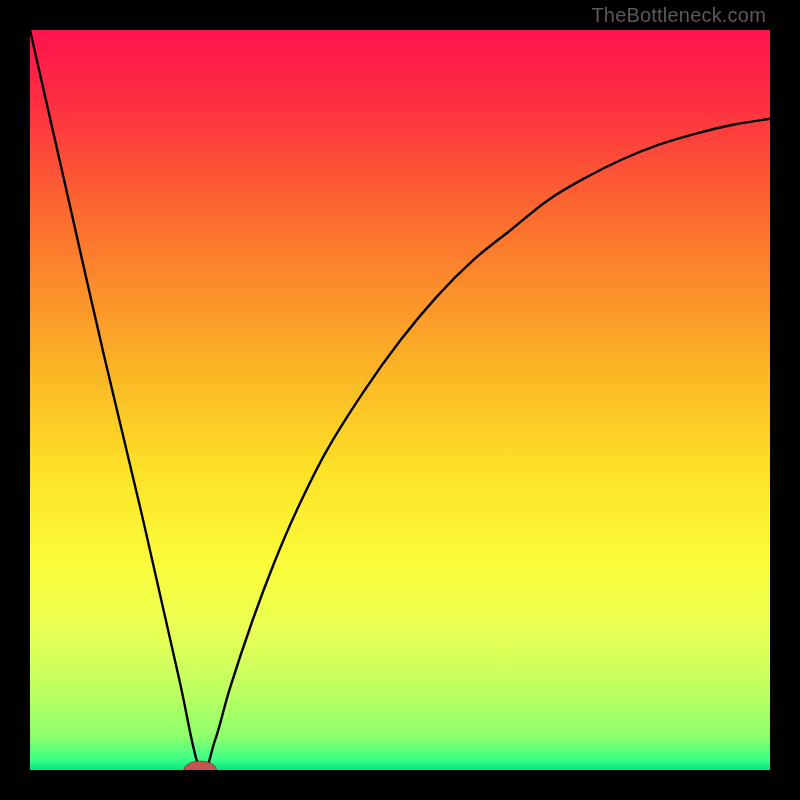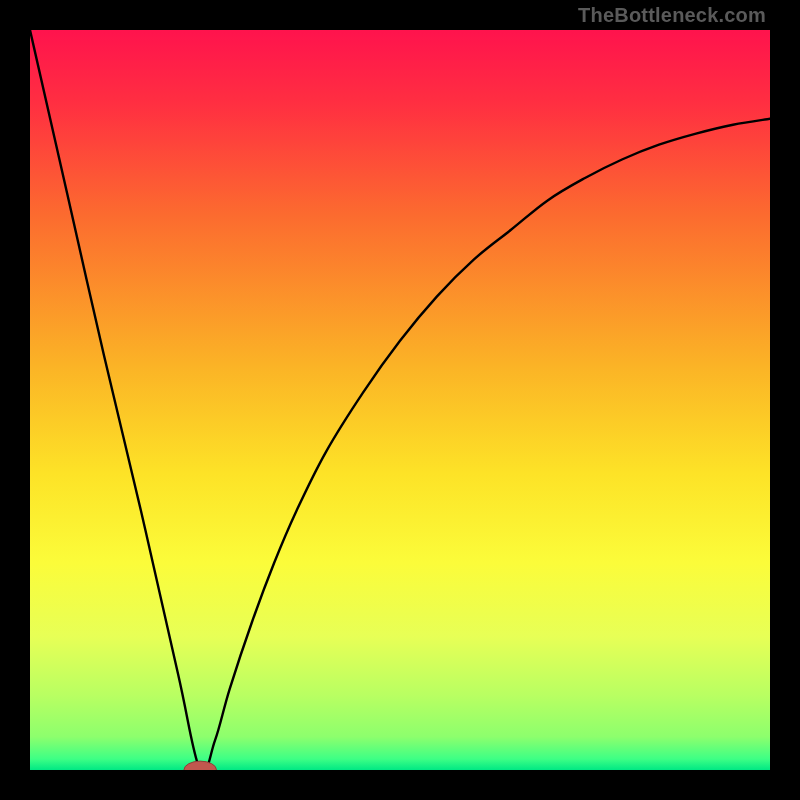--- a/index.html
+++ b/index.html
@@ -22,21 +22,21 @@
     top: 30px;
     width: 740px;
     height: 740px;
   }
   .watermark {
     position: absolute;
     top: 4px;
     right: 34px;
     color: #5a5a5a;
     font-size: 20px;
-    font-weight: 700;
+    font-weight: 400;
     letter-spacing: 0.2px;
   }
   svg { display: block; }
 </style>
 </head>
 <body>
 
 <div class="frame">
   <div class="watermark">TheBottleneck.com</div>
   <div class="plot-area">

